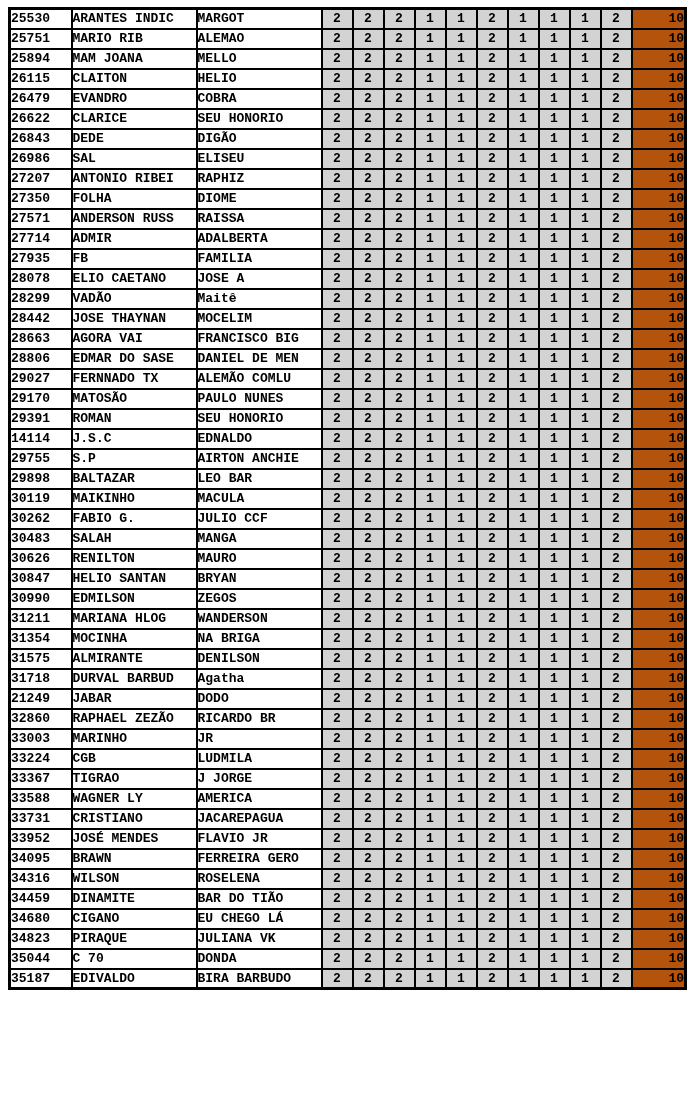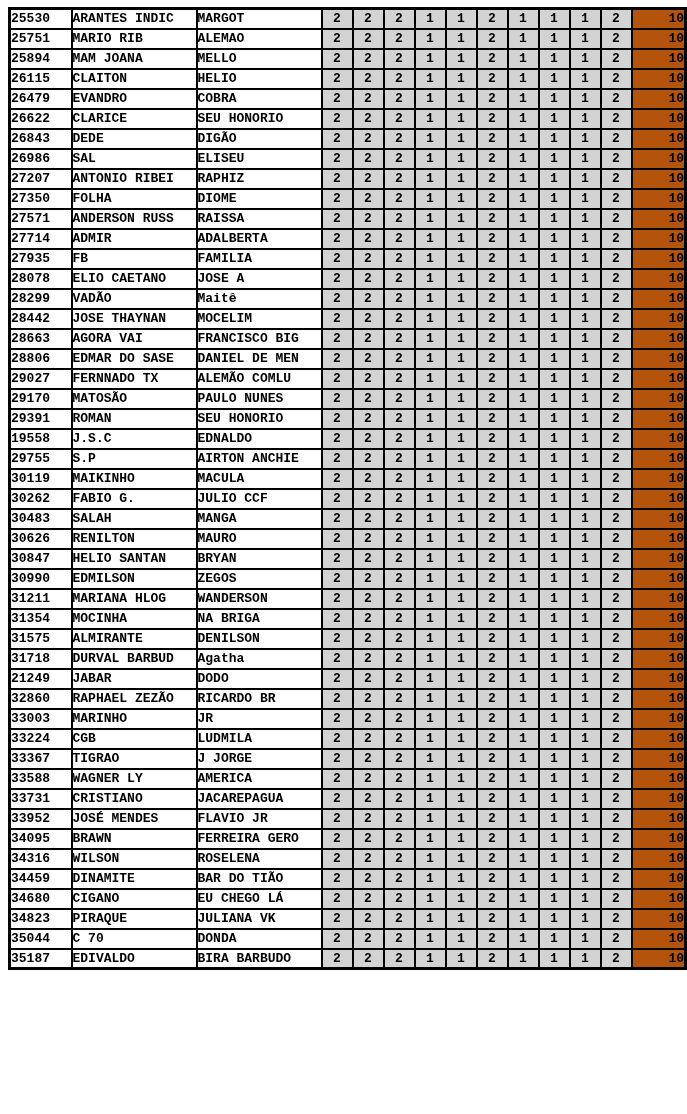--- a/index.html
+++ b/index.html
@@ -401,39 +401,55 @@
     <td class="c-score">1</td>
     <td class="c-score">1</td>
     <td class="c-score">2</td>
     <td class="c-score">1</td>
     <td class="c-score">1</td>
     <td class="c-score">1</td>
     <td class="c-score">2</td>
     <td class="c-total">10</td>
   </tr>
           <tr>
-    <td class="c-id">19558</td>
+    <td class="c-id">14114</td>
     <td class="c-name">J.S.C</td>
     <td class="c-name">EDNALDO</td>
     <td class="c-score thick-left">2</td>
     <td class="c-score">2</td>
     <td class="c-score">2</td>
     <td class="c-score">1</td>
     <td class="c-score">1</td>
     <td class="c-score">2</td>
     <td class="c-score">1</td>
     <td class="c-score">1</td>
     <td class="c-score">1</td>
     <td class="c-score">2</td>
     <td class="c-total">10</td>
   </tr>
           <tr>
     <td class="c-id">29755</td>
     <td class="c-name">S.P</td>
     <td class="c-name">AIRTON ANCHIE</td>
+    <td class="c-score thick-left">2</td>
+    <td class="c-score">2</td>
+    <td class="c-score">2</td>
+    <td class="c-score">1</td>
+    <td class="c-score">1</td>
+    <td class="c-score">2</td>
+    <td class="c-score">1</td>
+    <td class="c-score">1</td>
+    <td class="c-score">1</td>
+    <td class="c-score">2</td>
+    <td class="c-total">10</td>
+  </tr>
+          <tr>
+    <td class="c-id">29898</td>
+    <td class="c-name">BALTAZAR</td>
+    <td class="c-name">LEO BAR</td>
     <td class="c-score thick-left">2</td>
     <td class="c-score">2</td>
     <td class="c-score">2</td>
     <td class="c-score">1</td>
     <td class="c-score">1</td>
     <td class="c-score">2</td>
     <td class="c-score">1</td>
     <td class="c-score">1</td>
     <td class="c-score">1</td>
     <td class="c-score">2</td>

